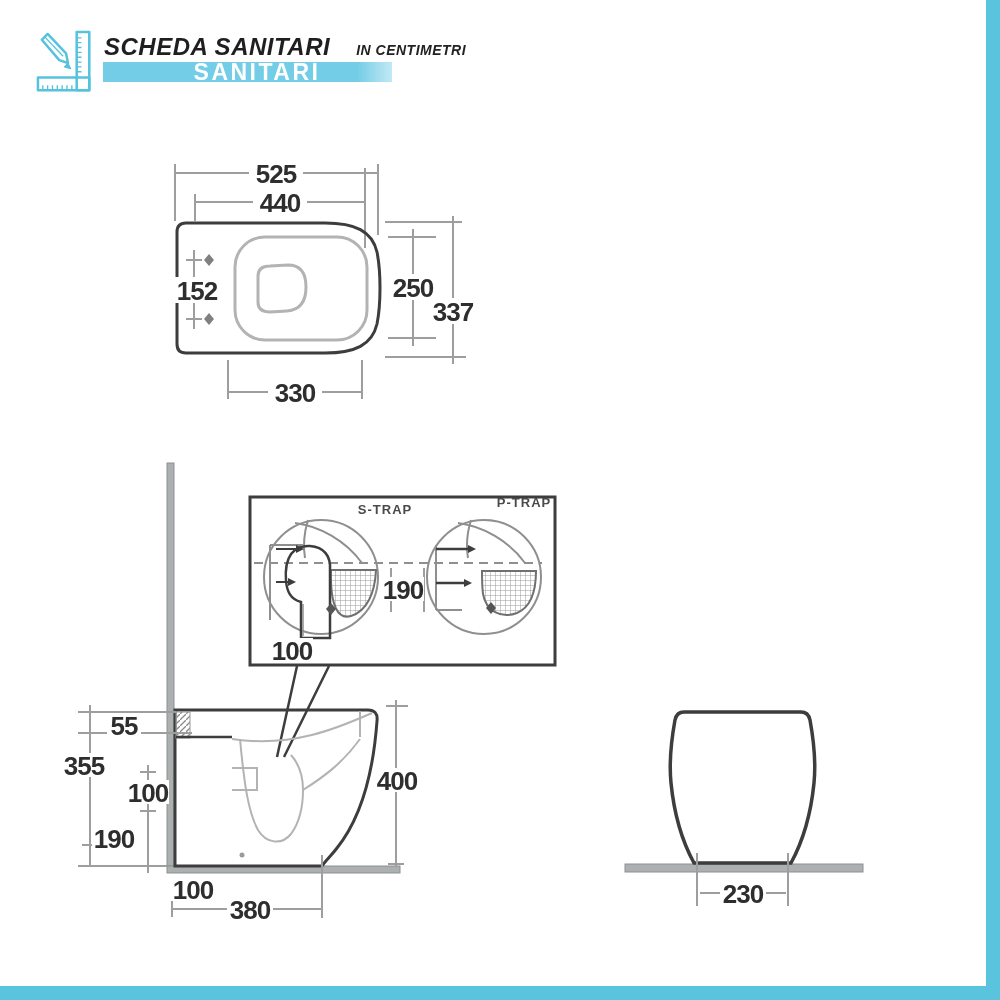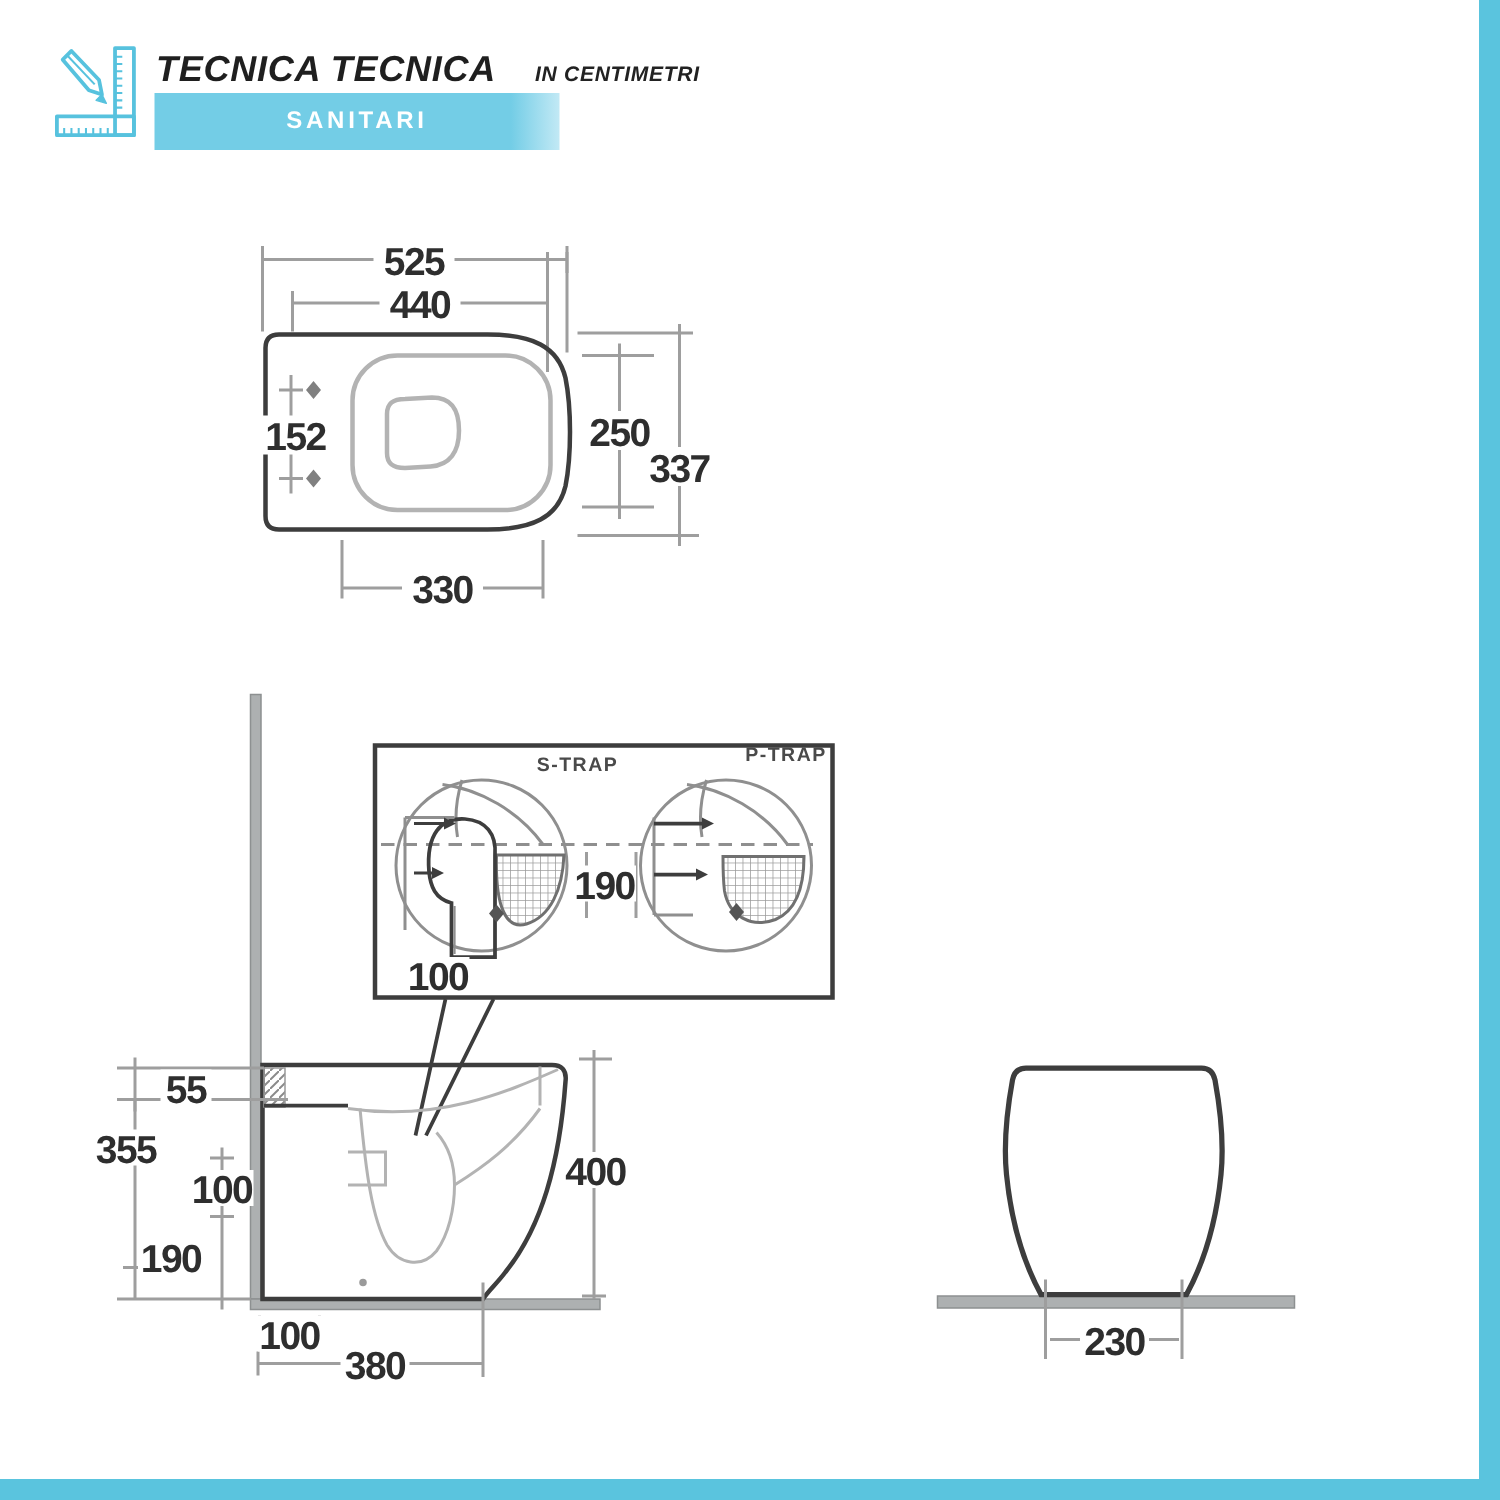--- a/index.html
+++ b/index.html
@@ -6,24 +6,24 @@
   #page{position:relative;width:1000px;height:1000px;background:#fff;overflow:hidden;
         font-family:"Liberation Sans",sans-serif;}
   
   .strip-right{position:absolute;right:0;top:0;width:14px;height:1000px;}
   .strip-bottom{position:absolute;left:0;bottom:0;width:1000px;height:14px;}
   
   .hdr-icon{position:absolute;left:36px;top:30px;width:62px;height:68px;}
   .hdr-titleline{position:absolute;left:104px;top:33px;width:560px;white-space:nowrap;}
   .hdr-title{font-size:24px;font-weight:bold;font-style:italic;color:#1f1f1f;letter-spacing:.5px;}
   .hdr-sub{font-size:14px;font-weight:600;font-style:italic;color:#222;margin-left:26px;letter-spacing:.5px;}
-  .hdr-banner{position:absolute;left:103px;top:62px;width:270px;height:38px;
+  .hdr-banner{position:absolute;left:103px;top:62px;width:270px;height:20px;
     display:flex;align-items:center;justify-content:center;
-    color:#fff;font-size:16px;font-weight:bold;letter-spacing:2.5px;
-    background:linear-gradient(90deg,#73cde6 0%,#73cde6 88%,#c2e9f5 100%);}
+    color:#fff;font-size:23px;font-weight:bold;letter-spacing:2.5px;
+    background:linear-gradient(90deg,#73cde6 0%,#73cde6 88%,#c2e9f5 100%);padding-left:19px;}
   
   svg.drawing{position:absolute;left:0;top:0;}
   .dim{font:600 26px "Liberation Sans",sans-serif;fill:#2e2e2e;letter-spacing:-1px;}
   .traplabel{font:bold 13px "Liberation Sans",sans-serif;fill:#4a4a4a;letter-spacing:1px;}
   .dimline{stroke:#9e9e9e;stroke-width:2;fill:none;}
   .dark{stroke:#3d3d3d;fill:none;}
   .lgray{stroke:#b3b3b3;fill:none;}
   .mgray{stroke:#8f8f8f;fill:none;}
   .lblbg{fill:#ffffff;}
 </style>
@@ -45,21 +45,21 @@
       <rect x="42" y="2" width="13" height="60"></rect>
 
       <rect x="2" y="49" width="53" height="13"></rect>
     </g>
     <g stroke="#57c2de" stroke-width="1.4">
       <path d="M42,8 h5 M42,13 h5 M42,18 h5 M42,23 h5 M42,28 h5 M42,33 h5 M42,38 h5 M42,43 h5"></path>
       <path d="M7,62 v-5 M12,62 v-5 M17,62 v-5 M22,62 v-5 M27,62 v-5 M32,62 v-5 M37,62 v-5"></path>
     </g>
   </svg>
   <div class="hdr-titleline">
-    <span class="hdr-title">TECNICA TECNICA</span><span class="hdr-sub">IN CENTIMETRI</span>
+    <span class="hdr-title">SCHEDA SANITARI</span><span class="hdr-sub">IN CENTIMETRI</span>
   </div>
   <div class="hdr-banner">SANITARI</div>
 
   <svg class="drawing" width="1000" height="1000" viewBox="0 0 1000 1000">
     <defs>
       <pattern id="grid" width="5" height="5" patternUnits="userSpaceOnUse">
         <path d="M0,0 H5 M0,0 V5" stroke="#9a9a9a" stroke-width="1" fill="none"></path>
       </pattern>
       <pattern id="diagHatch" width="6" height="6" patternUnits="userSpaceOnUse">
         <path d="M0,6 L6,0" stroke="#8a8a8a" stroke-width="1.3" fill="none"></path>

